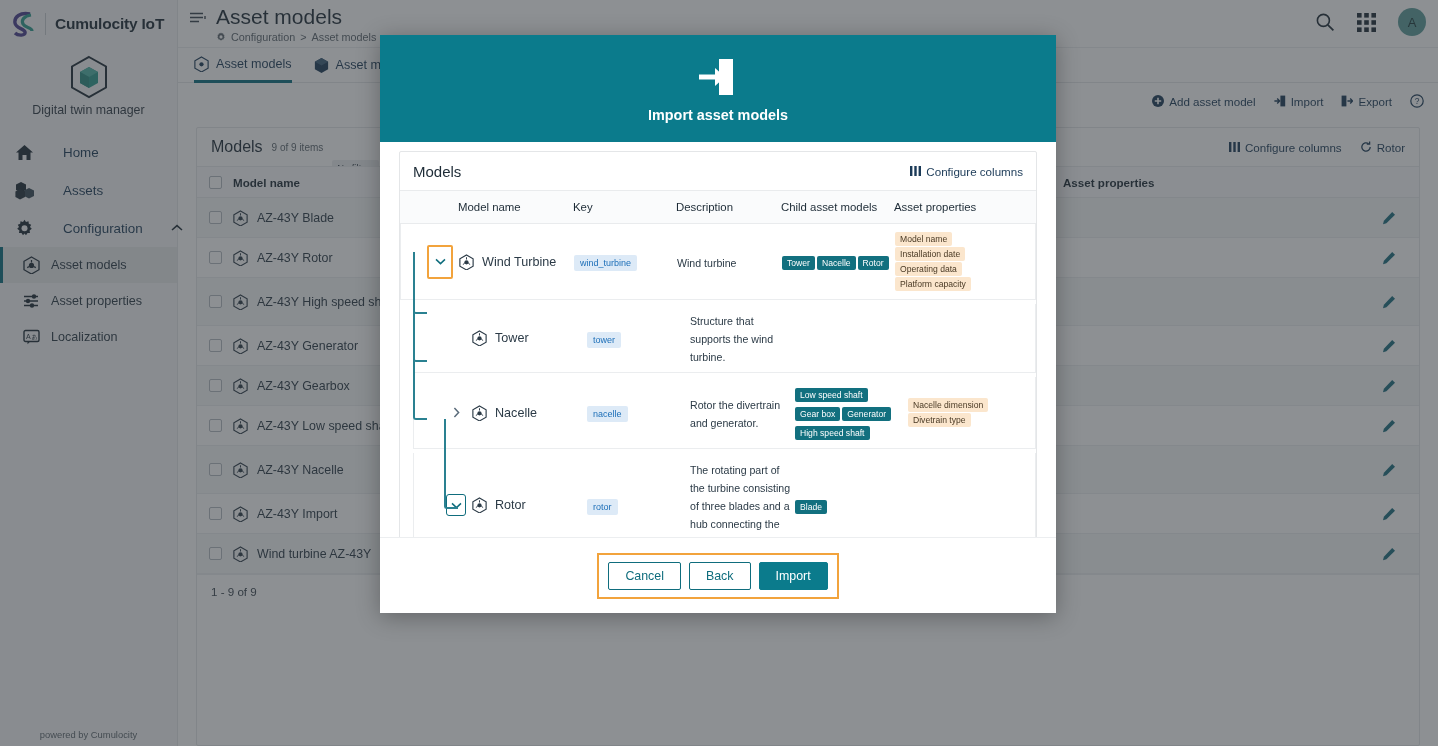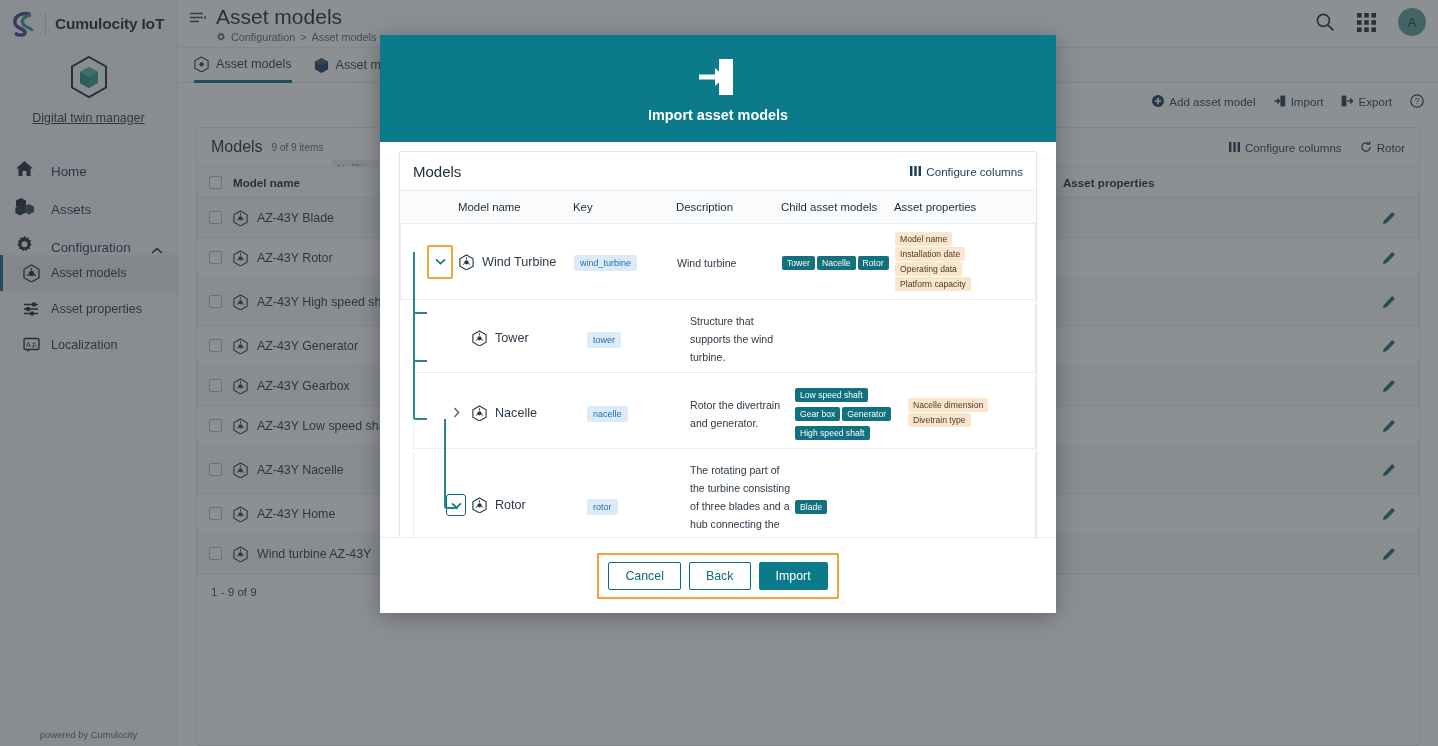--- a/index.html
+++ b/index.html
@@ -18,24 +18,24 @@
   
   .sidebar {
     width: 178px; height: 746px; background: #f7f7f8;
     border-right: 1px solid #e4e6e8; position: relative; flex: 0 0 178px;
   }
   .brand { height: 48px; display: flex; align-items: center; gap: 9px; padding-left: 12px; }
   .brand-logo { width: 24px; height: 26px; }
   .brand-div { width: 1px; height: 22px; background: #c8ccd0; }
   .brand-name { font-size: 15.5px; font-weight: bold; color: #1d2b36; letter-spacing: -.2px; }
   .app-icon-wrap { display: flex; flex-direction: column; align-items: center; padding-top: 6px; }
-  .app-name { font-size: 12.4px; color: #2f3a45; margin-top: 11px; text-decoration: underline; }
+  .app-name { font-size: 12.4px; color: #2f3a45; margin-top: 3px; }
   .nav { margin-top: 16px; }
   .nav-item {
-    display: flex; align-items: flex-end; height: 38px; padding-left: 14px; gap: 16px;
+    display: flex; align-items: center; height: 38px; padding-left: 14px; gap: 28px;
     font-size: 13.4px; color: #1b3a57; cursor: pointer; position: relative;
   }
   .nav-item.expandable { justify-content: flex-start; }
   .nav-ico { width: 21px; height: 21px; display: flex; align-items: center; justify-content: center; flex: 0 0 21px; }
   .nav-label { flex: 1; }
   .chev-up { margin-right: 14px; }
   .sub-item {
     display: flex; align-items: center; height: 36px; padding-left: 22px; gap: 10px;
     font-size: 12.6px; color: #2b3a46; cursor: pointer;
   }
@@ -598,21 +598,21 @@
                 </div>
                 <div class="col-name">
                   <span class="name-cell">
                     <span>
                       <svg class="icon-svg" width="15" height="16" viewBox="0 0 17 18">
   <path d="M8.5 1 L16 5.3 L16 13.7 L8.5 18 L1 13.7 L1 5.3 Z" fill="none" stroke="#2b3a46" stroke-width="1.3"></path>
   <circle cx="8.5" cy="9.4" r="2.4" fill="#2b3a46"></circle>
   <path d="M8.5 3.6 L8.5 6.2 M4.4 11.8 L6.4 10.6 M12.6 11.8 L10.6 10.6" stroke="#2b3a46" stroke-width="1.1"></path>
                       </svg>
                     </span>
-                    <span>AZ-43Y Home</span>
+                    <span>AZ-43Y Import</span>
                   </span>
                 </div>
                 <div class="col-key"></div>
                 <div class="col-desc"></div>
                 <div class="col-children"></div>
                 <div class="col-props"></div>
                 <div class="col-edit">
                   <span>
                     <svg class="icon-svg" width="14" height="14" viewBox="0 0 14 14">
                       <path d="M10.2 0.9 L13 3.7 L4.4 12.3 L1 13.2 L1.9 9.8 Z" fill="#1b6d7e"></path>

